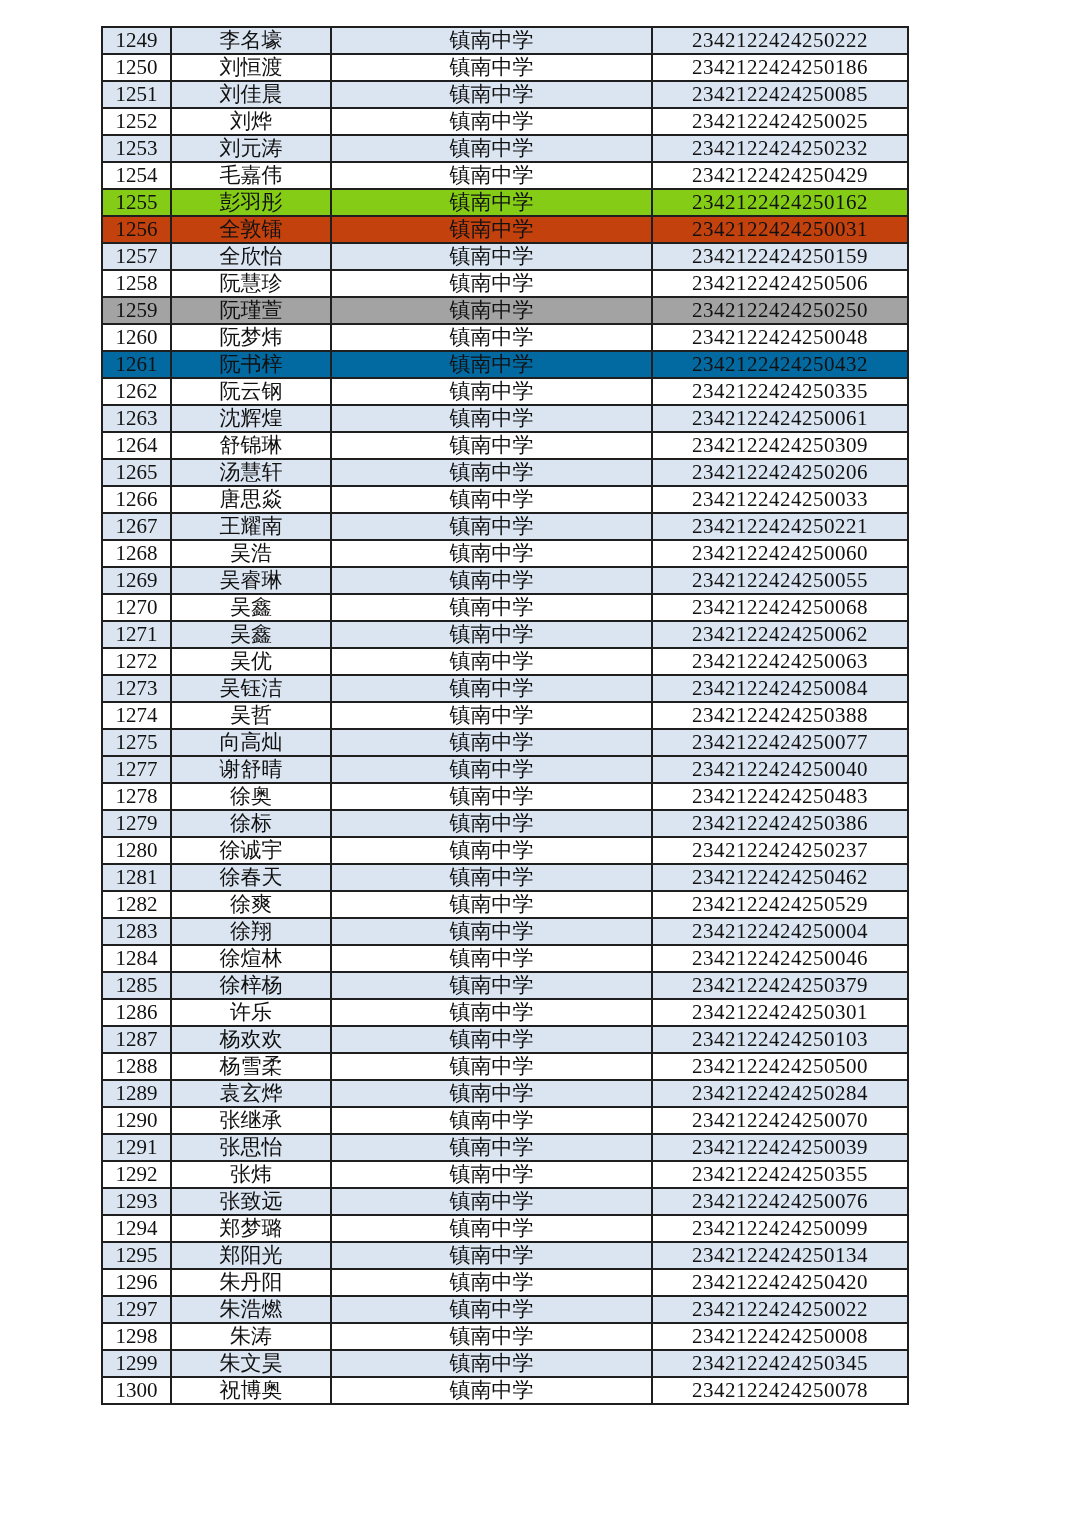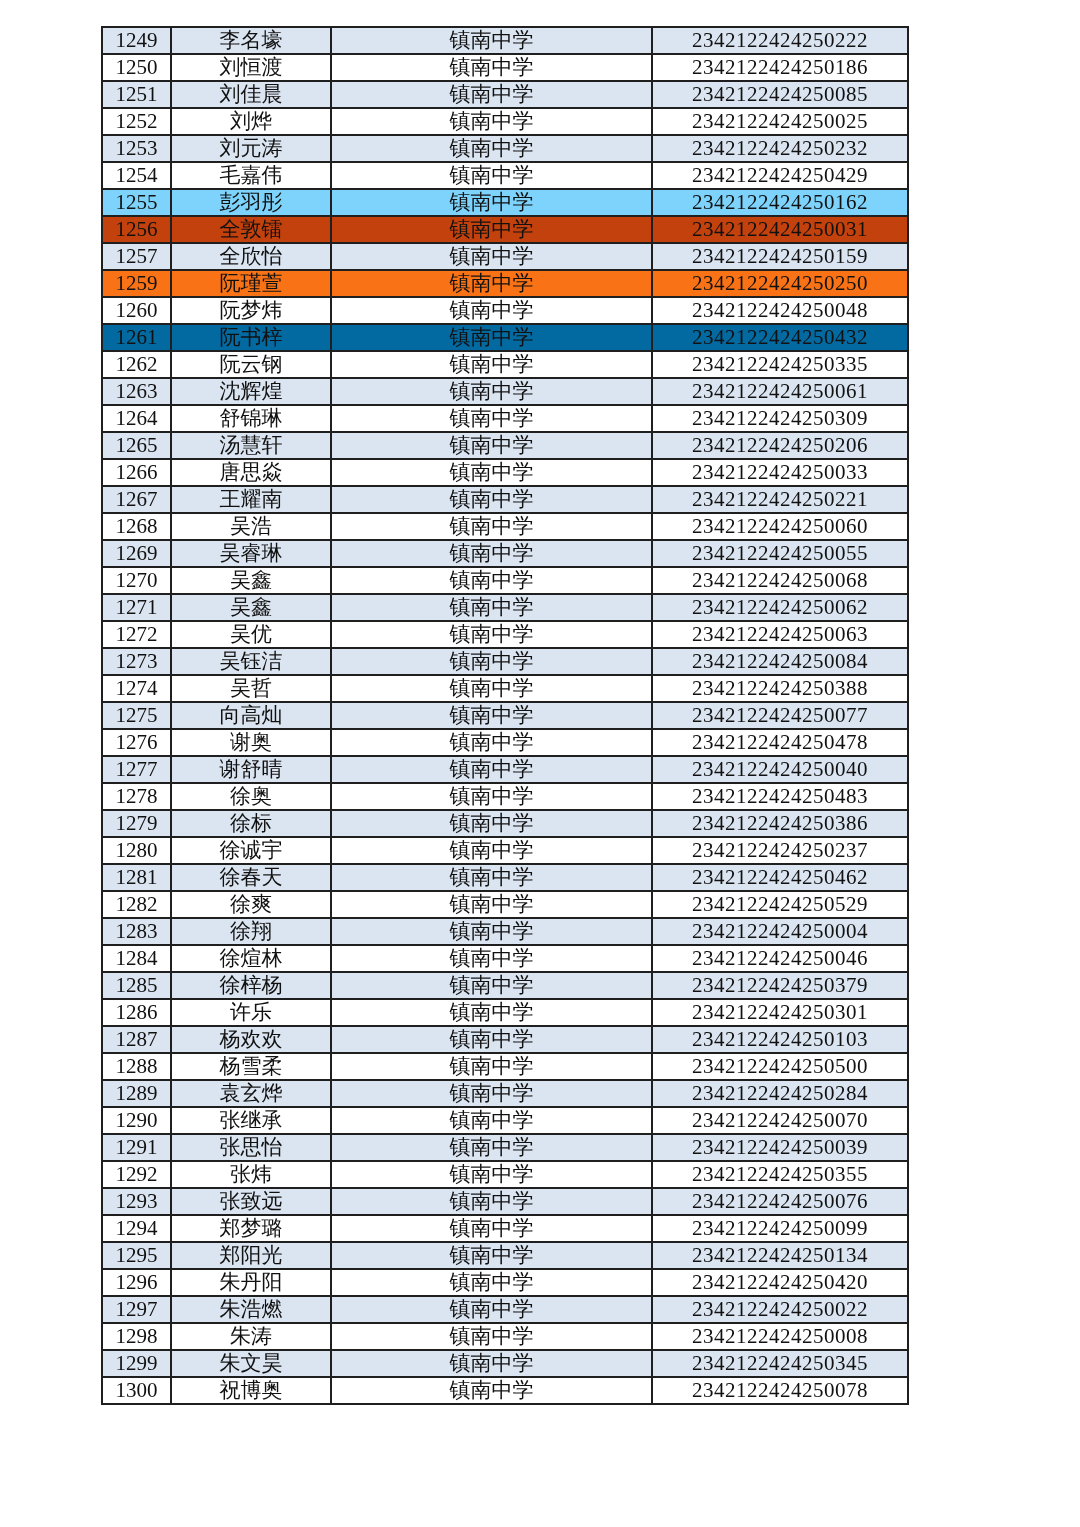--- a/index.html
+++ b/index.html
@@ -80,39 +80,45 @@
           <td>刘元涛</td>
           <td>镇南中学</td>
           <td class="id-cell">2342122424250232</td>
         </tr>
         <tr style="background: rgb(255, 255, 255);">
           <td>1254</td>
           <td>毛嘉伟</td>
           <td>镇南中学</td>
           <td class="id-cell">2342122424250429</td>
         </tr>
-        <tr style="background: #7dd3fc; padding-left: 48px;">
+        <tr style="background: #84cc16; padding-left: 48px;">
           <td>1255</td>
           <td>彭羽彤</td>
           <td>镇南中学</td>
           <td class="id-cell">2342122424250162</td>
         </tr>
         <tr style="background: #c2410c;">
           <td>1256</td>
           <td>全敦镭</td>
           <td>镇南中学</td>
           <td class="id-cell">2342122424250031</td>
         </tr>
         <tr style="background: rgb(219, 229, 241);">
           <td>1257</td>
           <td>全欣怡</td>
           <td>镇南中学</td>
           <td class="id-cell">2342122424250159</td>
         </tr>
-        <tr style="background: #f97316;">
+        <tr style="background: rgb(255, 255, 255);">
+          <td>1258</td>
+          <td>阮慧珍</td>
+          <td>镇南中学</td>
+          <td class="id-cell">2342122424250506</td>
+        </tr>
+        <tr style="background: #a3a3a3;">
           <td>1259</td>
           <td>阮瑾萱</td>
           <td>镇南中学</td>
           <td class="id-cell">2342122424250250</td>
         </tr>
         <tr style="background: rgb(255, 255, 255);">
           <td>1260</td>
           <td>阮梦炜</td>
           <td>镇南中学</td>
           <td class="id-cell">2342122424250048</td>
@@ -199,26 +205,20 @@
           <td>1274</td>
           <td>吴哲</td>
           <td>镇南中学</td>
           <td class="id-cell">2342122424250388</td>
         </tr>
         <tr style="background: rgb(219, 229, 241);">
           <td>1275</td>
           <td>向高灿</td>
           <td>镇南中学</td>
           <td class="id-cell">2342122424250077</td>
-        </tr>
-        <tr style="background: rgb(255, 255, 255);">
-          <td>1276</td>
-          <td>谢奥</td>
-          <td>镇南中学</td>
-          <td class="id-cell">2342122424250478</td>
         </tr>
         <tr style="background: rgb(219, 229, 241);">
           <td>1277</td>
           <td>谢舒晴</td>
           <td>镇南中学</td>
           <td class="id-cell">2342122424250040</td>
         </tr>
         <tr style="background: rgb(255, 255, 255);">
           <td>1278</td>
           <td>徐奥</td>

